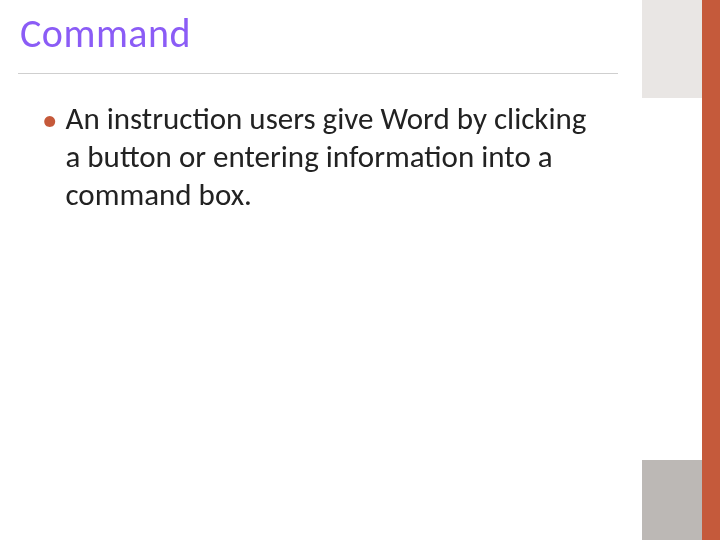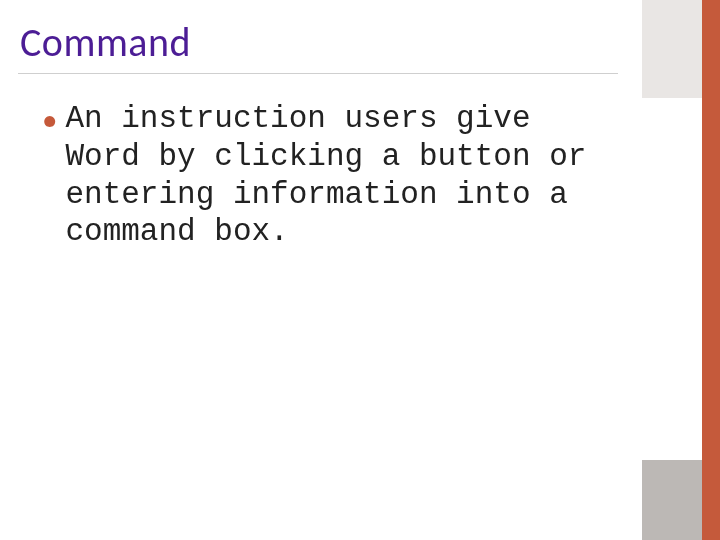--- a/index.html
+++ b/index.html
@@ -14,24 +14,24 @@
   }
   .slide {
     position: relative;
     width: 720px;
     height: 540px;
     box-sizing: border-box;
   }
   .title {
     position: absolute;
     left: 20px;
-    top: 18px;
+    top: 9px;
     font-size: 40px;
     font-weight: 400;
-    color: #4c1d95;
+    color: #8b5cf6;
     letter-spacing: 0.5px;
   }
   .title-rule {
     position: absolute;
     left: 18px;
     top: 73px;
     width: 600px;
     height: 1px;
     background: #cfcfcf;
   }
@@ -50,21 +50,20 @@
   }
   .bullet {
     color: #c5593a;
     font-size: 31px;
     line-height: 1.22;
     margin-right: 8px;
     margin-top: 1px;
   }
   .bullet-text {
     flex: 1;
-    font-family: Liberation Mono, monospace;
   }
   .side-accent-orange {
     position: absolute;
     right: 0;
     top: 0;
     width: 18px;
     height: 540px;
     background: #c55a3b;
   }
   .side-accent-gray-top {

